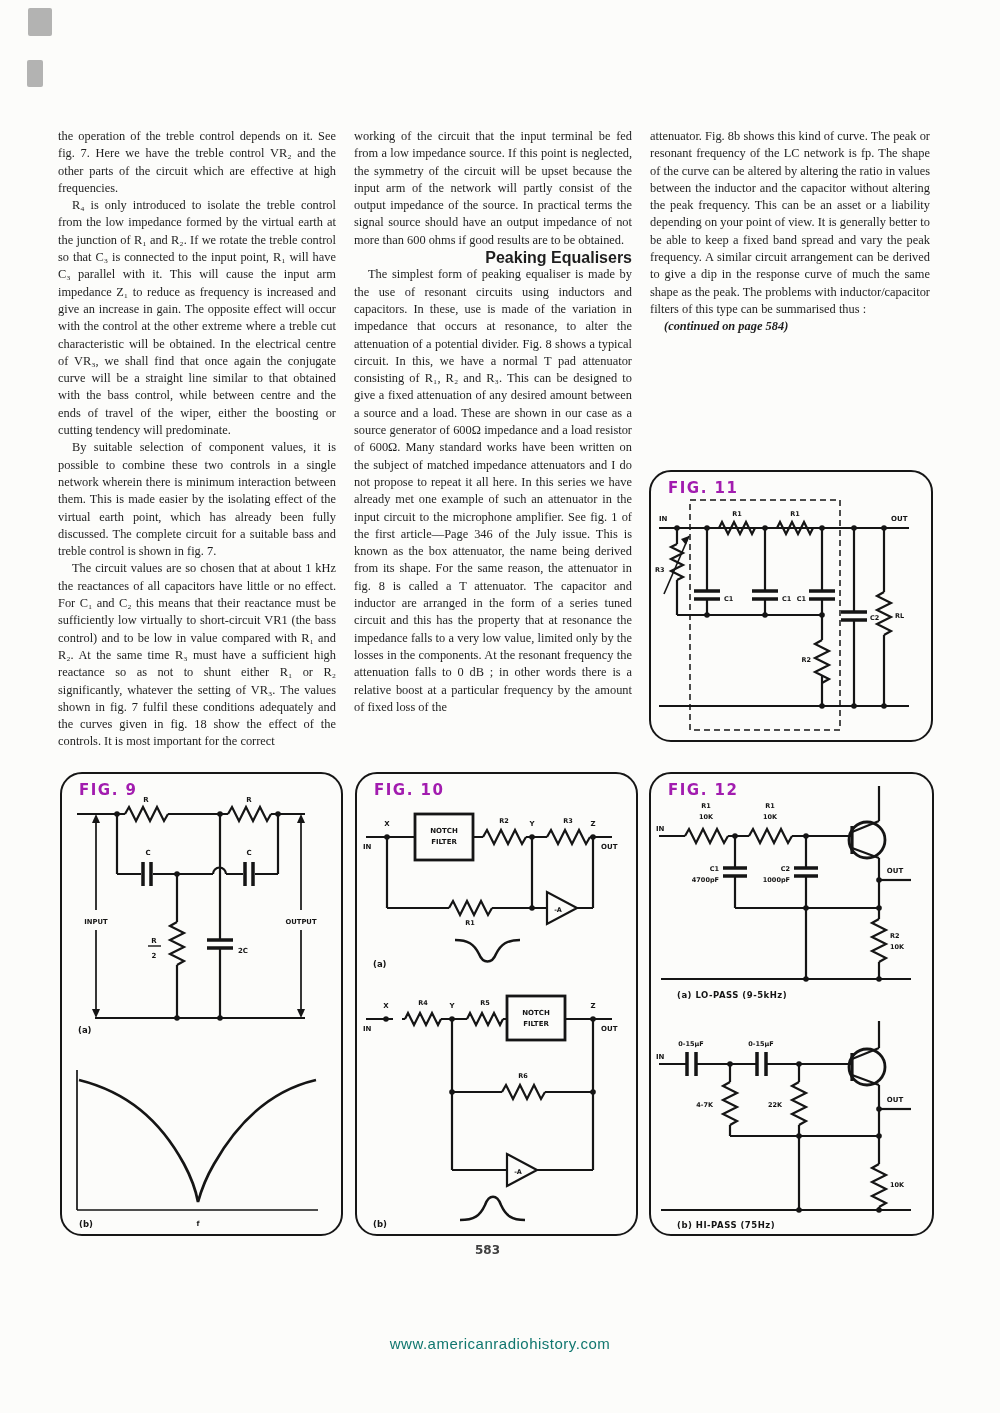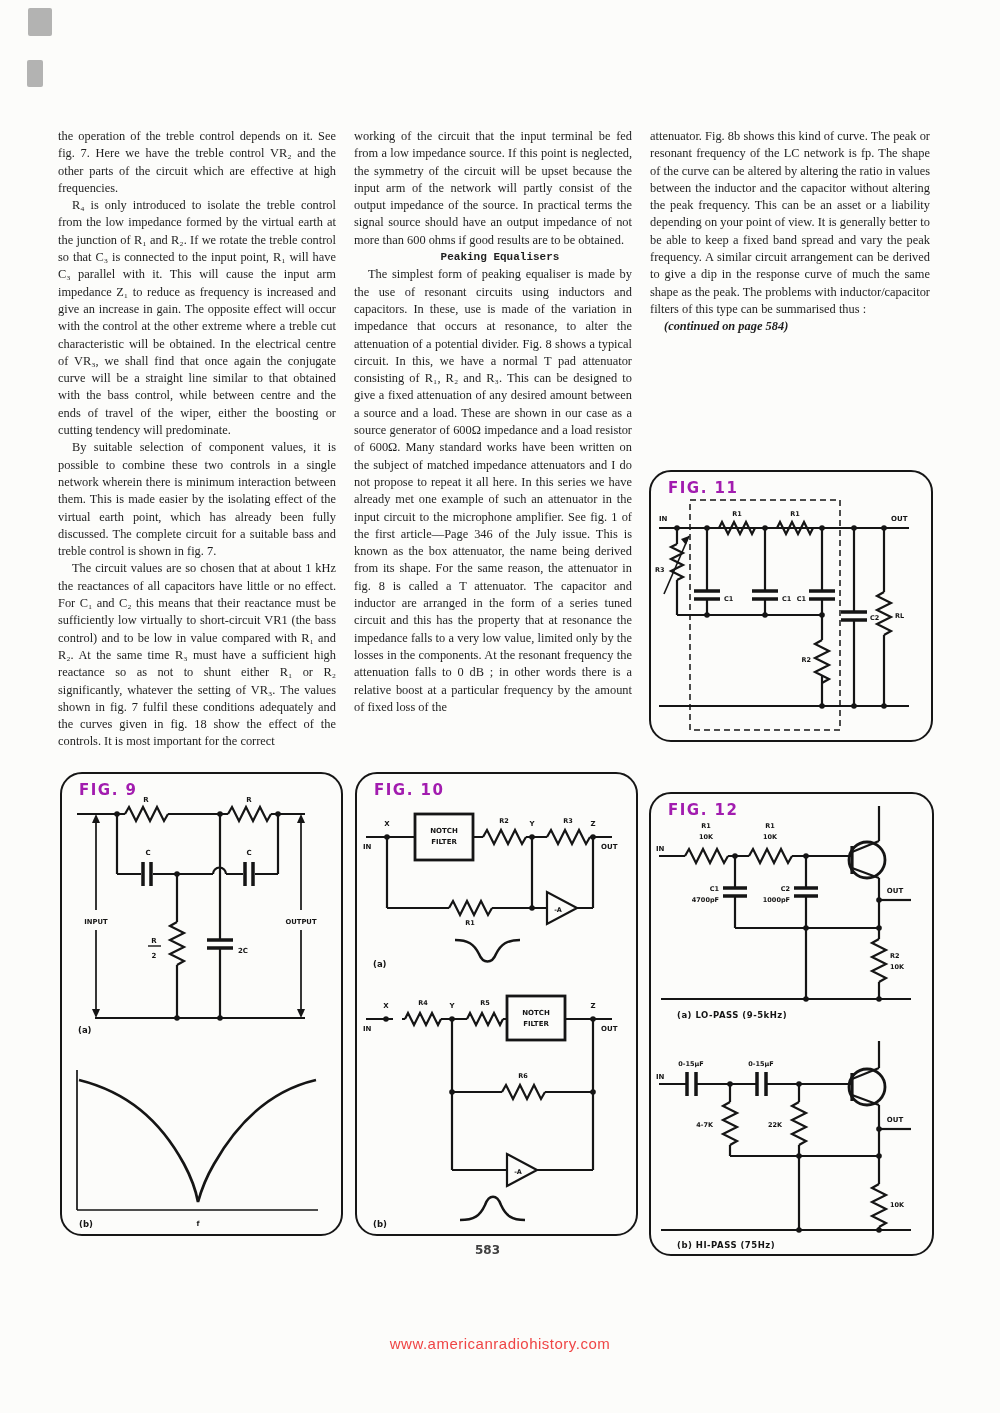--- a/index.html
+++ b/index.html
@@ -1,31 +1,31 @@
 <!DOCTYPE html>
 <html><head>
 <meta charset="utf-8">
 <style>
   html,body{margin:0;padding:0;background:#e8e8e6;}
   .page{position:relative;width:1000px;height:1413px;background:#fcfcfa;
         font-family:"Liberation Serif","DejaVu Serif",serif;color:#1e1e1e;overflow:hidden;}
   .col{position:absolute;width:278px;text-align:justify;font-size:12.4px;line-height:17.3px;}
   .col p{margin:0;text-indent:14px;}
   .col p.flush{text-indent:0;}
-  .subhead{font-family:Liberation Mono, monospace;font-weight:bold;
-           font-size:11px;margin:9px 0 4px 0;text-indent:0;text-align:center;}
+  .subhead{font-family:Liberation Sans, sans-serif;font-weight:bold;
+           font-size:16px;margin:9px 0 4px 0;text-indent:0;text-align:right;}
   .cont{font-style:italic;font-weight:bold;margin-top:5px;text-indent:0;}
   .figbox{position:absolute;border:2.6px solid #161616;border-radius:22px;background:transparent;}
   .figtitle{position:absolute;left:17px;top:7px;font-family:"DejaVu Sans",sans-serif;
             font-weight:bold;font-size:15px;letter-spacing:1.5px;color:#a21caf;}
   svg.diagram{position:absolute;left:0;top:0;}
   svg text{font-family:"DejaVu Sans",sans-serif;font-weight:bold;fill:#141414;}
   .pagenum{position:absolute;top:1243px;left:0;width:975px;text-align:center;
            font-family:"DejaVu Sans",sans-serif;font-weight:bold;font-size:12px;color:#404040;}
-  .watermark{position:absolute;top:1335px;left:0;width:1000px;text-align:center;color:#ef4444;
+  .watermark{position:absolute;top:1335px;left:0;width:1000px;text-align:center;color:#0f766e;
              font-family:"Liberation Sans","DejaVu Sans",sans-serif;font-size:15px;letter-spacing:.5px;}
   .scuff{position:absolute;background:#777;opacity:.55;border-radius:2px;}
 </style>
 </head>
 <body>
 
 <div class="page">
 
   <div class="scuff" style="left:28px;top:8px;width:24px;height:28px;"></div>
   <div class="scuff" style="left:27px;top:60px;width:16px;height:27px;"></div>
@@ -202,21 +202,21 @@
       <text x="179" y="241" font-size="7" text-anchor="middle">NOTCH</text>
       <text x="179" y="252" font-size="7" text-anchor="middle">FILTER</text>
       <text x="236" y="234" font-size="7" text-anchor="middle">Z</text>
       <text x="244" y="257" font-size="7">OUT</text>
       <text x="166" y="304" font-size="6.5" text-anchor="middle">R6</text>
       <text x="161" y="400" font-size="6.5" text-anchor="middle">-A</text>
       <text x="16" y="453" font-size="8.5">(b)</text>
     </svg>
   </div>
 
-  <div class="figbox" style="left:649px;top:772px;width:281px;height:460px;margin-top:20px;">
+  <div class="figbox" style="left:649px;top:772px;width:281px;height:460px;">
     <div class="figtitle">FIG. 12</div>
     <svg class="diagram" width="281" height="460" viewBox="0 0 281 460">
       <g stroke="#151515" stroke-width="2.2" fill="none">
         <path d="M8,62 H34 M77,62 H98 M141,62 H201"></path>
         <path d="M34,62 l4,-7 l7,14 l7,-14 l7,14 l7,-14 l7,14 l4,-7"></path>
         <path d="M98,62 l4,-7 l7,14 l7,-14 l7,14 l7,-14 l7,14 l4,-7"></path>
         <circle cx="216" cy="66" r="18" stroke-width="2.8"></circle>
         <path d="M201,52 V80" stroke-width="3.2"></path>
         <path d="M201,58 L228,47 M228,47 V12 M201,74 L228,84 M228,84 V145 M228,188 V205"></path>
         <path d="M228,145 l-7,4 l14,7 l-14,7 l14,7 l-14,7 l14,7 l-7,4"></path>

